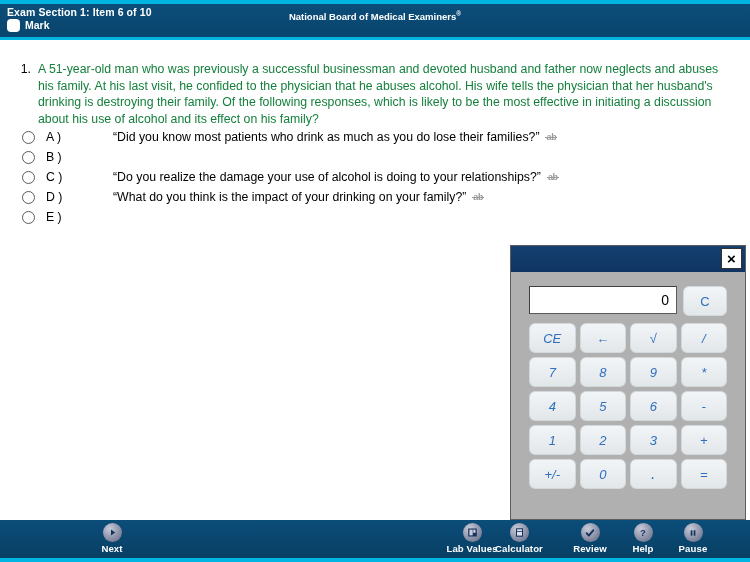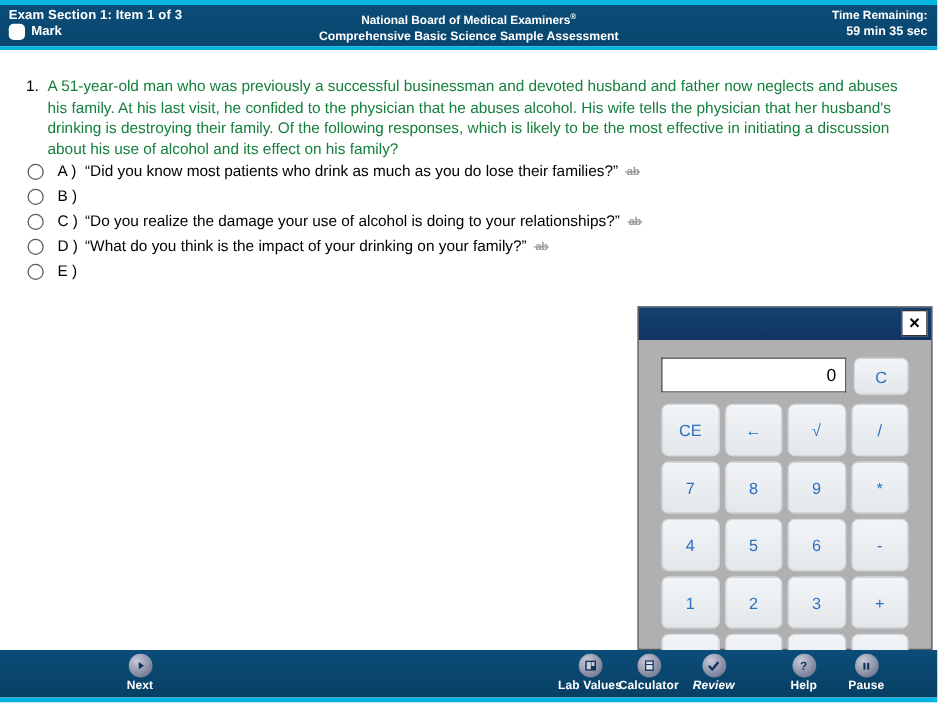--- a/index.html
+++ b/index.html
@@ -114,20 +114,21 @@
     flex: none;
     margin-right: 11px;
   }
   .opt-letter {
     font-size: 12.3px; color: #000;
     width: 22px; flex: none;
   }
   .opt-text {
     font-size: 12.3px; color: #000;
     white-space: nowrap;
+    margin-left: 45px;
   }
   .strike-ab {
     display: inline-block;
     position: relative;
     margin-left: 7px;
     font-size: 9px; font-weight: bold;
     color: #9a9a9a;
     letter-spacing: -0.3px;
     vertical-align: 1px;
   }
@@ -202,21 +203,21 @@
   .key-clear {
     width: 44px;
     height: 30px;
     font-size: 13px;
   }
   .calc-grid {
     display: grid;
     grid-template-columns: repeat(4, 1fr);
     gap: 4px;
   }
-  .calc-grid .calc-key { height: 42px; }
+  .calc-grid .calc-key { height: 30px; font-style: italic; }
   .key-dot { font-size: 16px; line-height: 10px; }
 
   
   .toolbar {
     position: absolute; left: 0; top: 520px;
     width: 750px; height: 38px;
     background: #0a4a74;
     background: linear-gradient(180deg,#0b4d79 0%,#083f64 100%);
   }
   .toolbar-underline {
@@ -249,36 +250,31 @@
 </style>
 </head>
 <body>
 
 <div id="app">
 
   <div class="header-strip"></div>
 
   <div class="header">
     <div class="hdr-left">
-      <div class="hdr-section">Exam Section 1: Item 1 of 3</div>
+      <div class="hdr-section">Exam Section 1: Item 6 of 10</div>
       <div class="mark-row">
         <div class="mark-box"></div>
         <div class="mark-label">Mark</div>
       </div>
     </div>
 
     <div class="hdr-center">
       <div class="hdr-org"><span>National Board of Medical Examiners</span><sup>®</sup></div>
-      <div class="hdr-assessment">Comprehensive Basic Science Sample Assessment</div>
-    </div>
-
-    <div class="hdr-right">
-      <div class="time-label">Time Remaining:</div>
-      <div class="time-value">59 min 35 sec</div>
-    </div>
+    </div>
+
   </div>
 
   <div class="header-underline"></div>
 
   <div class="content">
 
     <div class="question-block">
       <div class="q-num">1.</div>
       <div class="q-text">A 51-year-old man who was previously a successful businessman and devoted husband and father now neglects and abuses his family. At his last visit, he confided to the physician that he abuses alcohol. His wife tells the physician that her husband's drinking is destroying their family. Of the following responses, which is likely to be the most effective in initiating a discussion about his use of alcohol and its effect on his family?</div>
     </div>
@@ -376,21 +372,21 @@
       <div class="tb-icon">
         <svg width="11" height="11" viewBox="0 0 11 11">
           <rect x="2" y="1.3" width="7" height="8.4" fill="#13335e"></rect>
           <rect x="3" y="2.3" width="5" height="1.9" fill="#dcdfe8"></rect>
           <rect x="3" y="5" width="5" height="3.6" fill="#dcdfe8"></rect>
         </svg>
       </div>
       <div class="tb-label">Calculator</div>
     </div>
 
-    <div class="tb-item" style="left:533px;font-style:italic;">
+    <div class="tb-item" style="left:552px;">
       <div class="tb-icon">
         <svg width="12" height="12" viewBox="0 0 12 12">
             <polyline points="2.6,6.2 4.8,8.6 9.2,3.3" fill="none" stroke="#13335e" stroke-width="1.9" stroke-linecap="round" stroke-linejoin="round"></polyline>
           </svg>
       </div>
       <div class="tb-label">Review</div>
     </div>
 
     <div class="tb-item" style="left:605px;">
       <div class="tb-icon">

